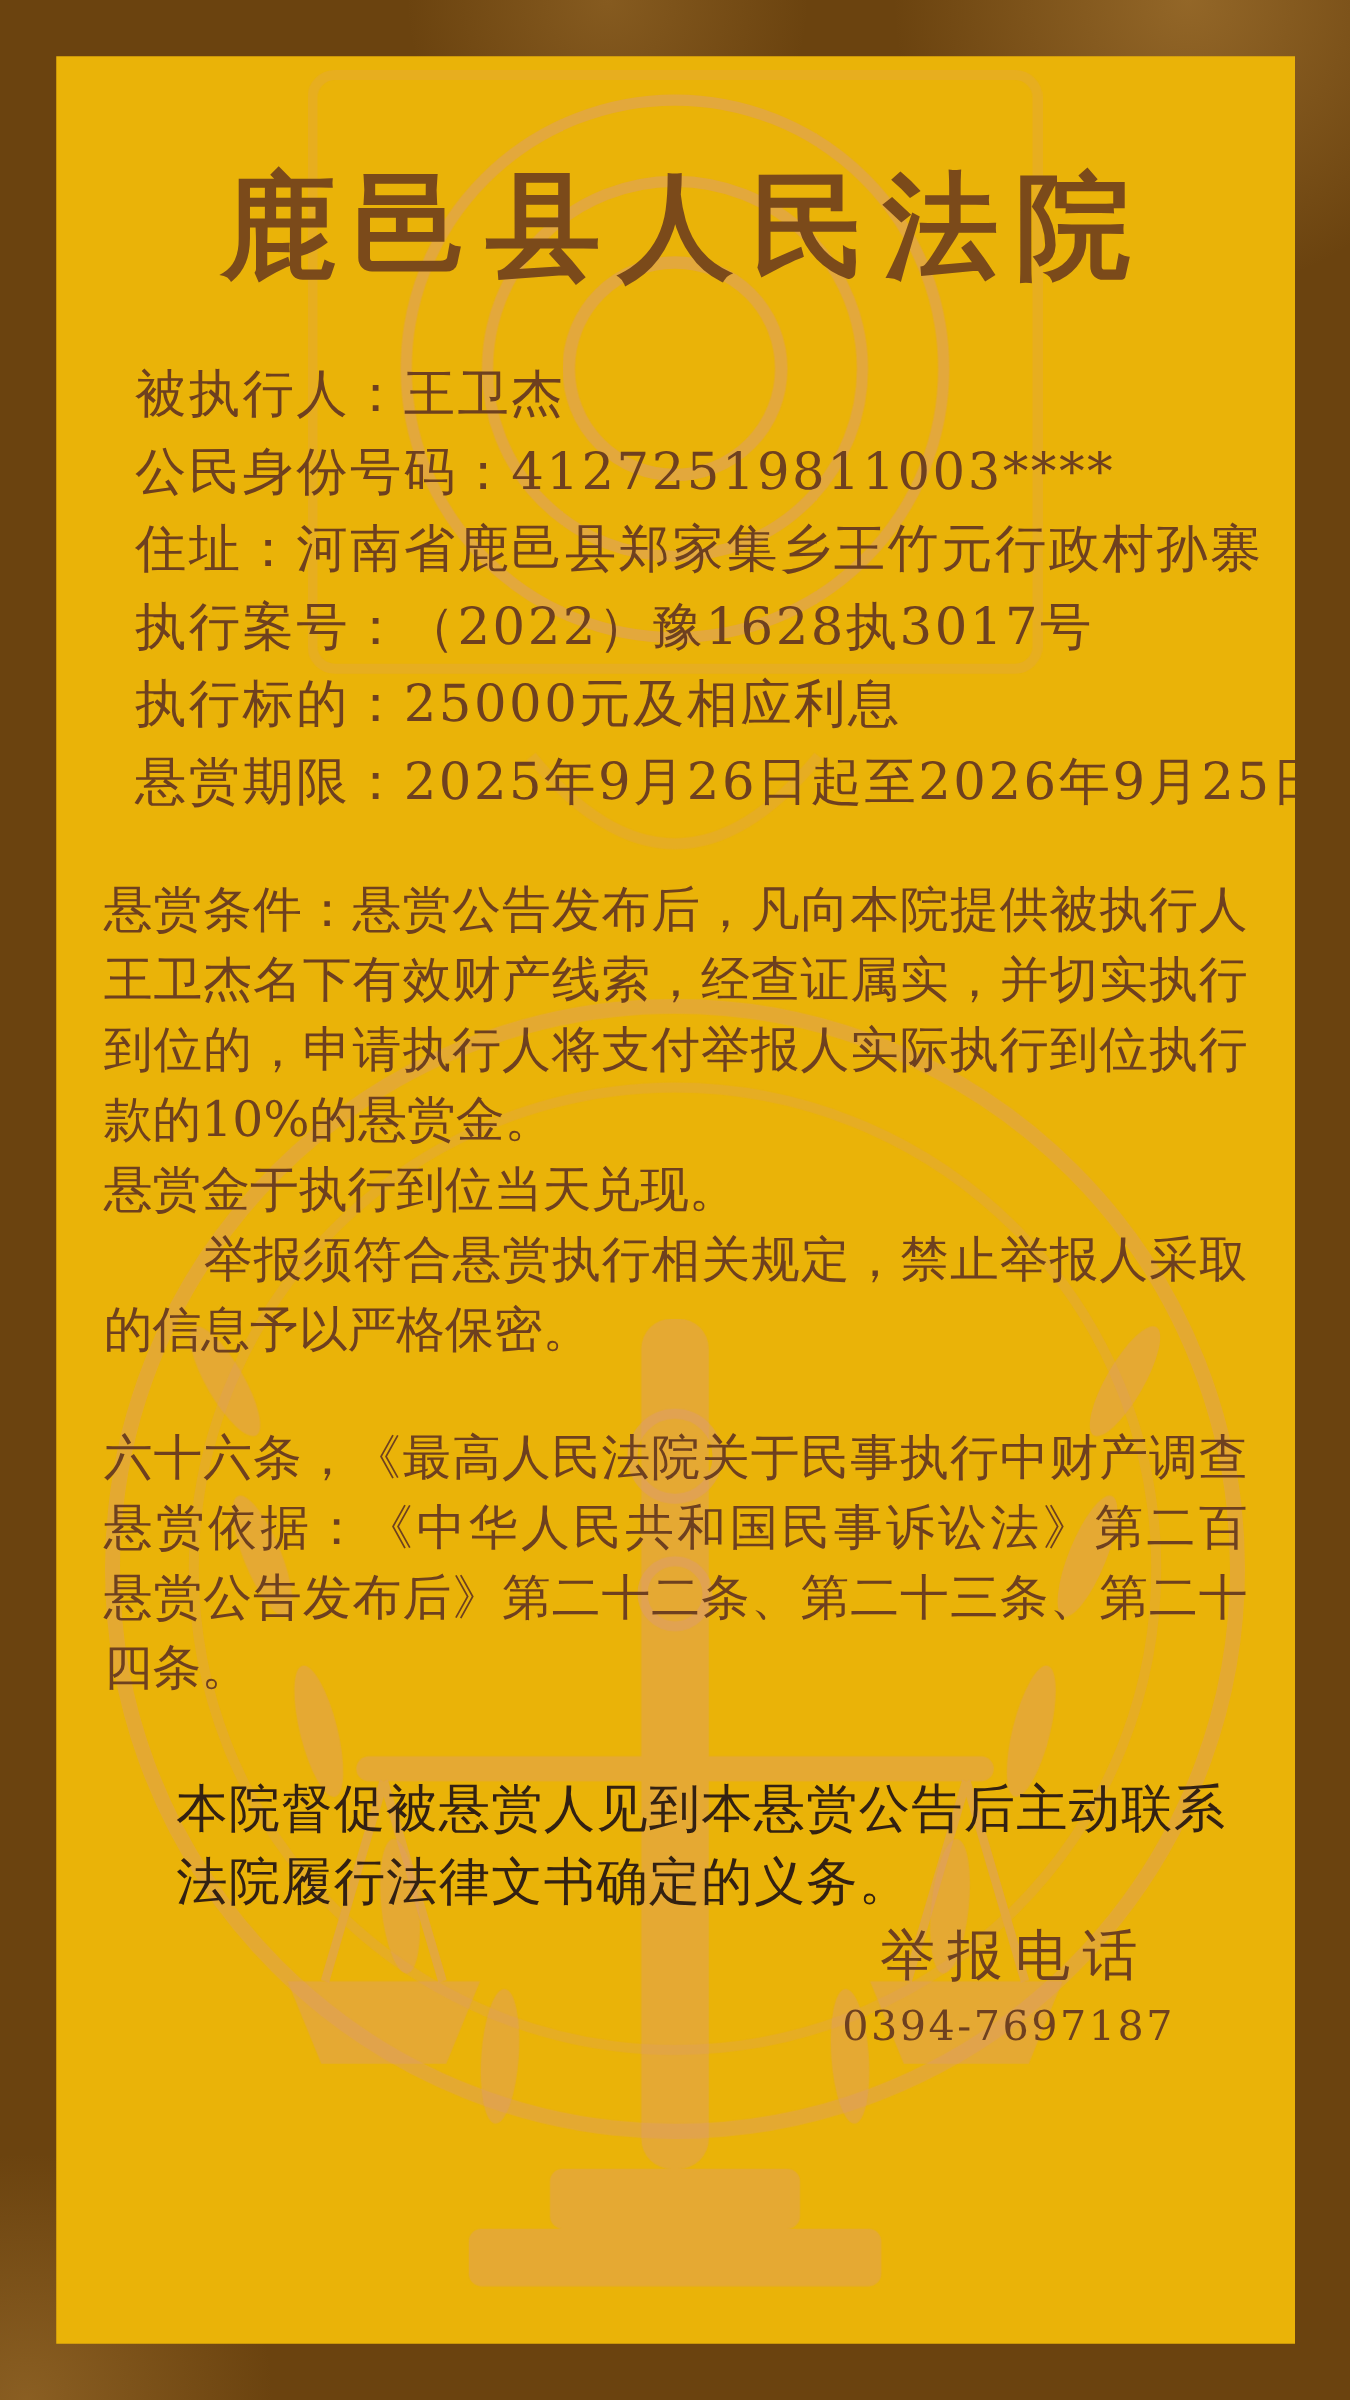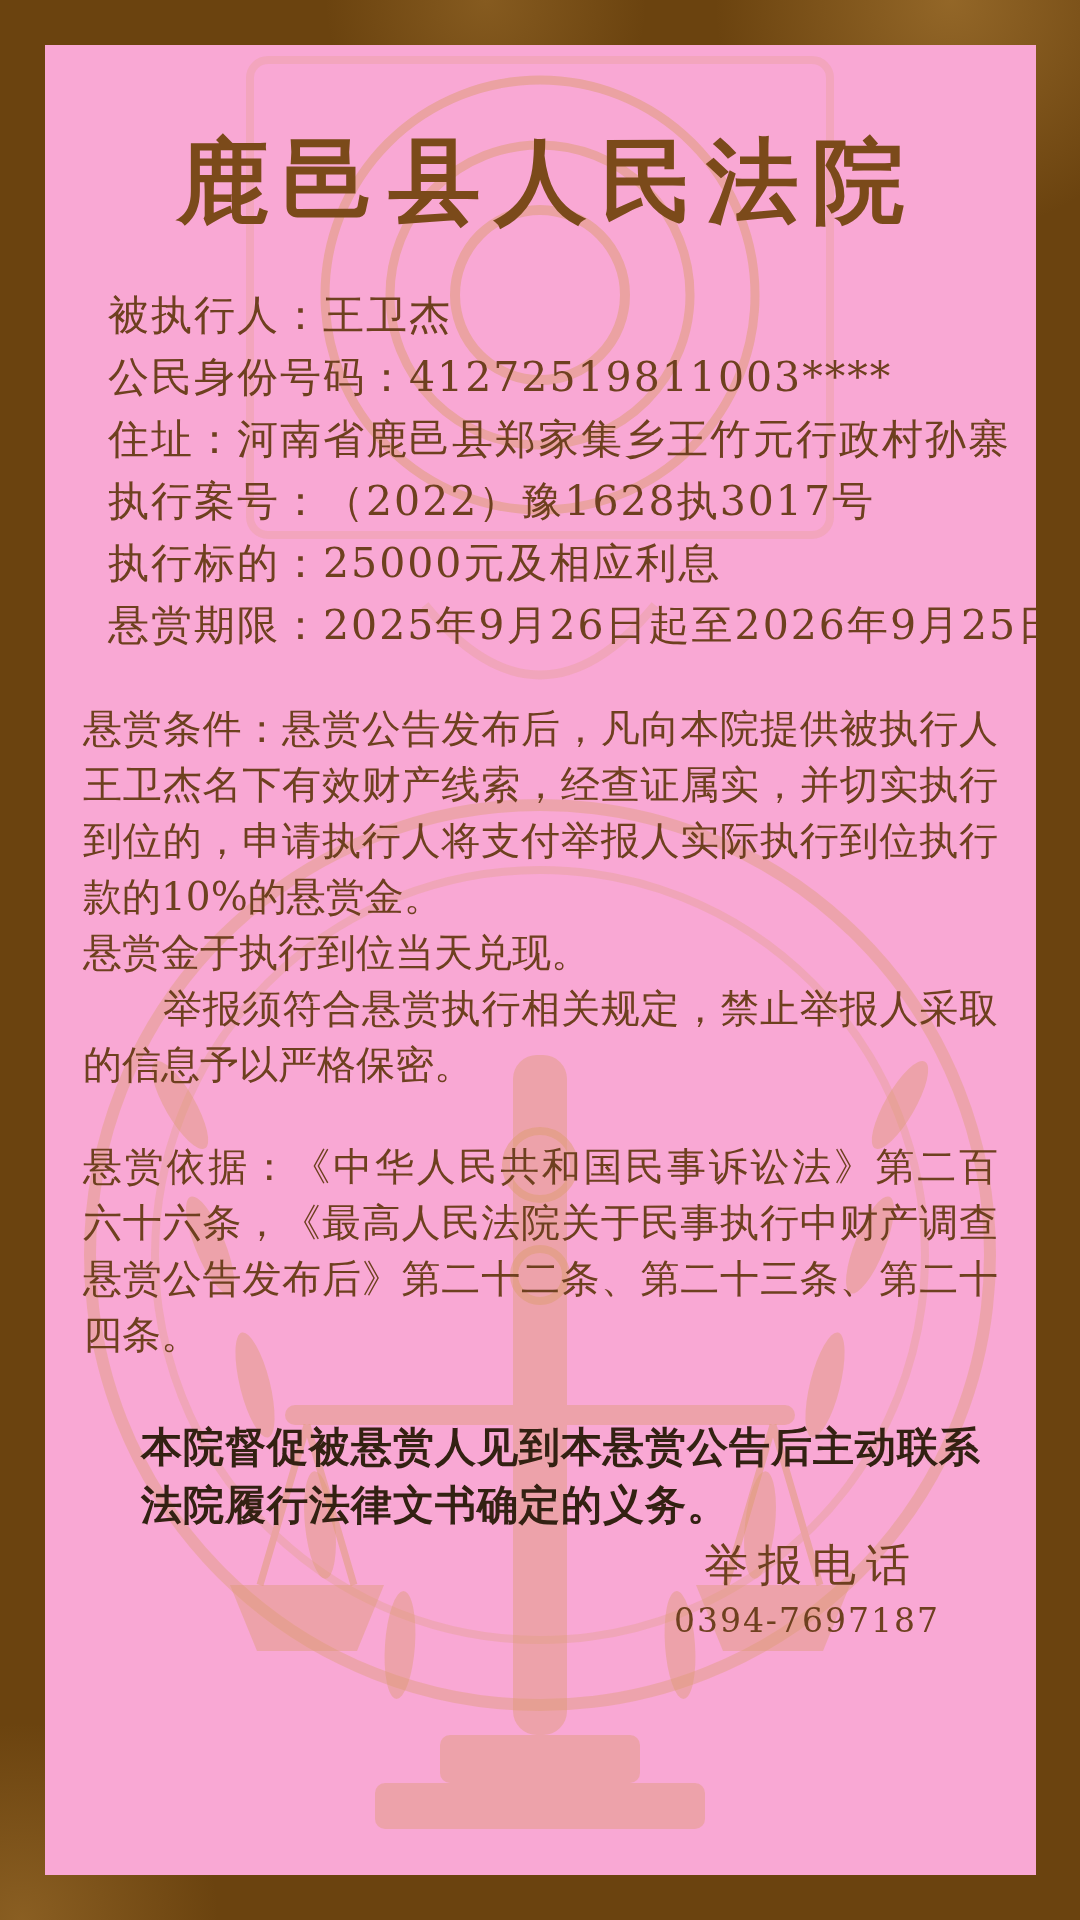--- a/index.html
+++ b/index.html
@@ -14,21 +14,21 @@
     position:absolute;inset:0;
     background:
       radial-gradient(circle at 88% 0%, rgba(196,146,70,.45), rgba(196,146,70,0) 11%),
       radial-gradient(circle at 45% 0%, rgba(196,146,70,.30), rgba(196,146,70,0) 8%),
       radial-gradient(circle at 2% 100%, rgba(196,146,70,.35), rgba(196,146,70,0) 9%),
       #6b430f;
   }
   
   .paper{
     position:absolute;left:45px;top:45px;right:44px;bottom:45px;
-    background:#f9a8d4;
+    background:#eab308;
     overflow:hidden;
   }
   .watermark{
     position:absolute;left:0;top:0;width:991px;height:1830px;
     pointer-events:none;
   }
   .content{
     position:relative;
     padding:88px 38px 0 38px;
     color:#6e401f;
@@ -52,21 +52,21 @@
   .para .pline{
     font-size:39px;line-height:56px;white-space:nowrap;
   }
   .para .pline.j{text-align:justify;text-align-last:justify;}
   .para .pline.indent{text-indent:80px;}
   .basis-block{margin-top:46px;}
 
   .statement{
     margin:55px 0 0 58px;
     color:#332112;
-    font-weight:bold;
+    font-weight:normal;
   }
   .statement .sline{
     font-size:41px;line-height:58px;letter-spacing:1px;white-space:nowrap;
   }
   .contact{
     width:max-content;
     margin:4px 58px 0 auto;
     text-align:center;
     color:#6e401f;
   }
@@ -132,22 +132,22 @@
         <div class="pline j">悬赏条件：悬赏公告发布后，凡向本院提供被执行人</div>
         <div class="pline j">王卫杰名下有效财产线索，经查证属实，并切实执行</div>
         <div class="pline j">到位的，申请执行人将支付举报人实际执行到位执行</div>
         <div class="pline">款的10%的悬赏金。</div>
         <div class="pline">悬赏金于执行到位当天兑现。</div>
         <div class="pline j indent">举报须符合悬赏执行相关规定，禁止举报人采取</div>
         <div class="pline">的信息予以严格保密。</div>
       </div>
 
       <div class="para basis-block">
+        <div class="pline j">六十六条，《最高人民法院关于民事执行中财产调查</div>
         <div class="pline j">悬赏依据：《中华人民共和国民事诉讼法》第二百</div>
-        <div class="pline j">六十六条，《最高人民法院关于民事执行中财产调查</div>
         <div class="pline j">悬赏公告发布后》第二十二条、第二十三条、第二十</div>
         <div class="pline">四条。</div>
       </div>
 
       <div class="statement">
         <div class="sline">本院督促被悬赏人见到本悬赏公告后主动联系</div>
         <div class="sline">法院履行法律文书确定的义务。</div>
       </div>
 
       <div class="contact">

